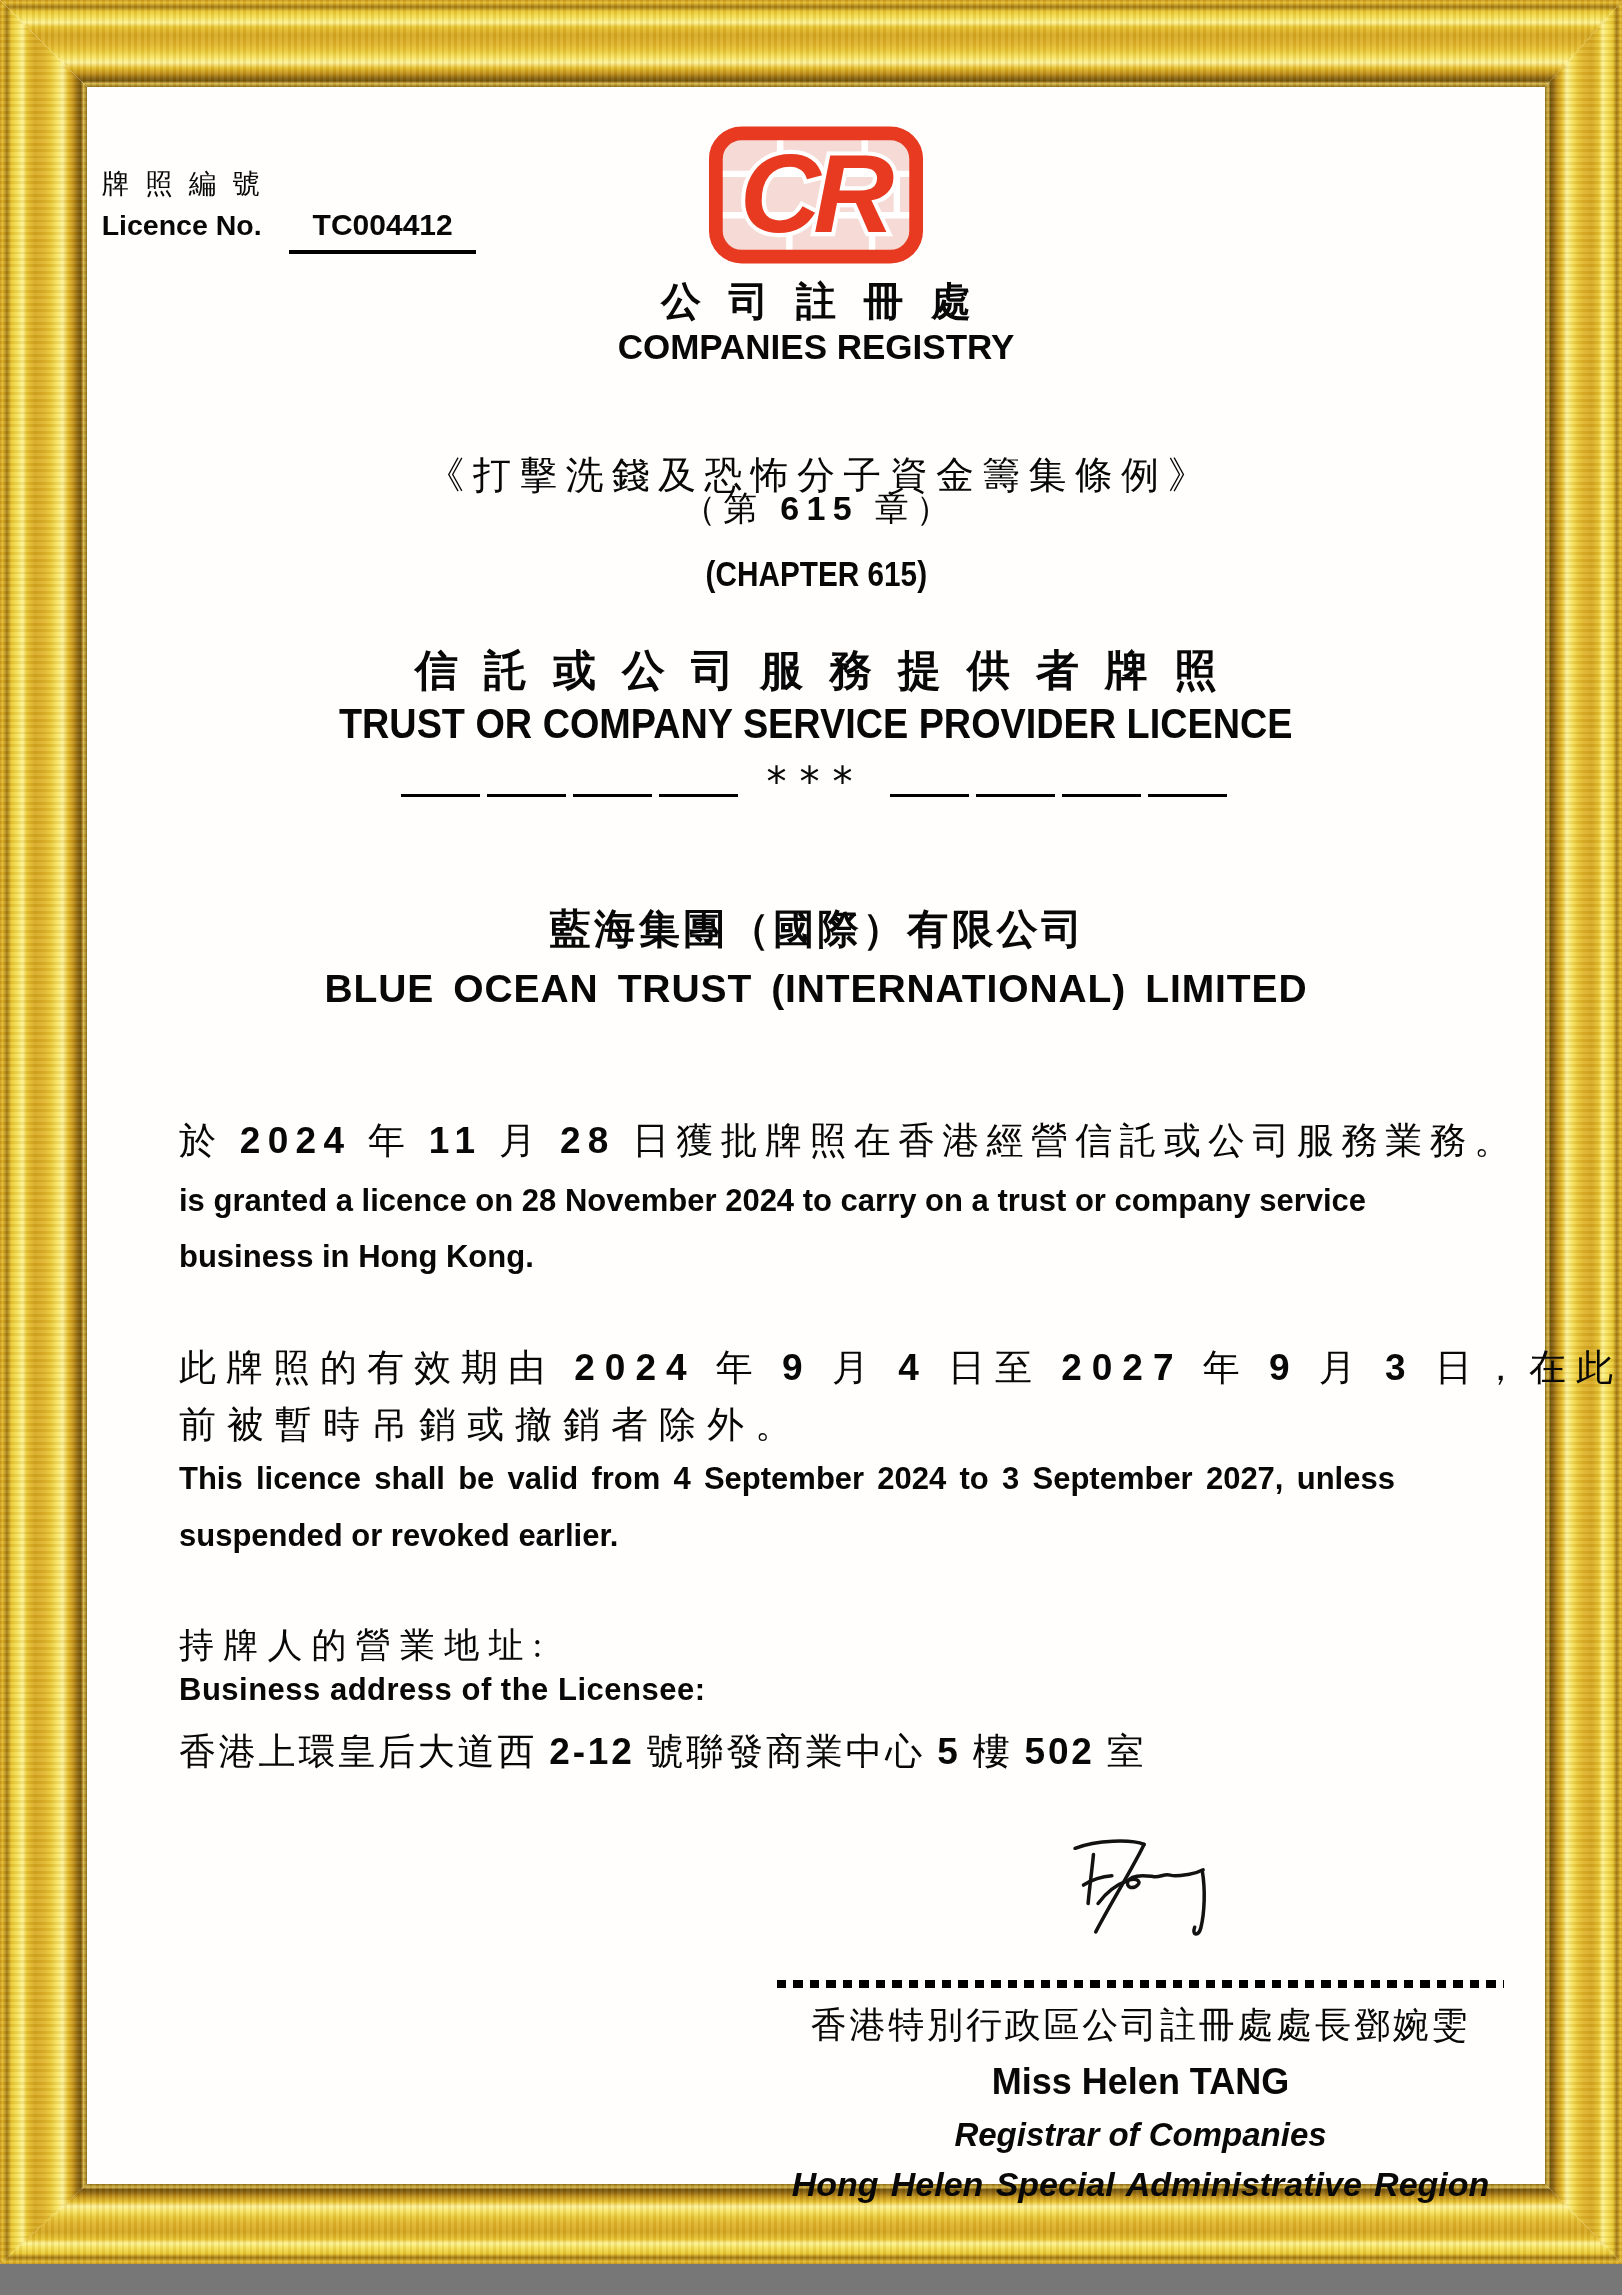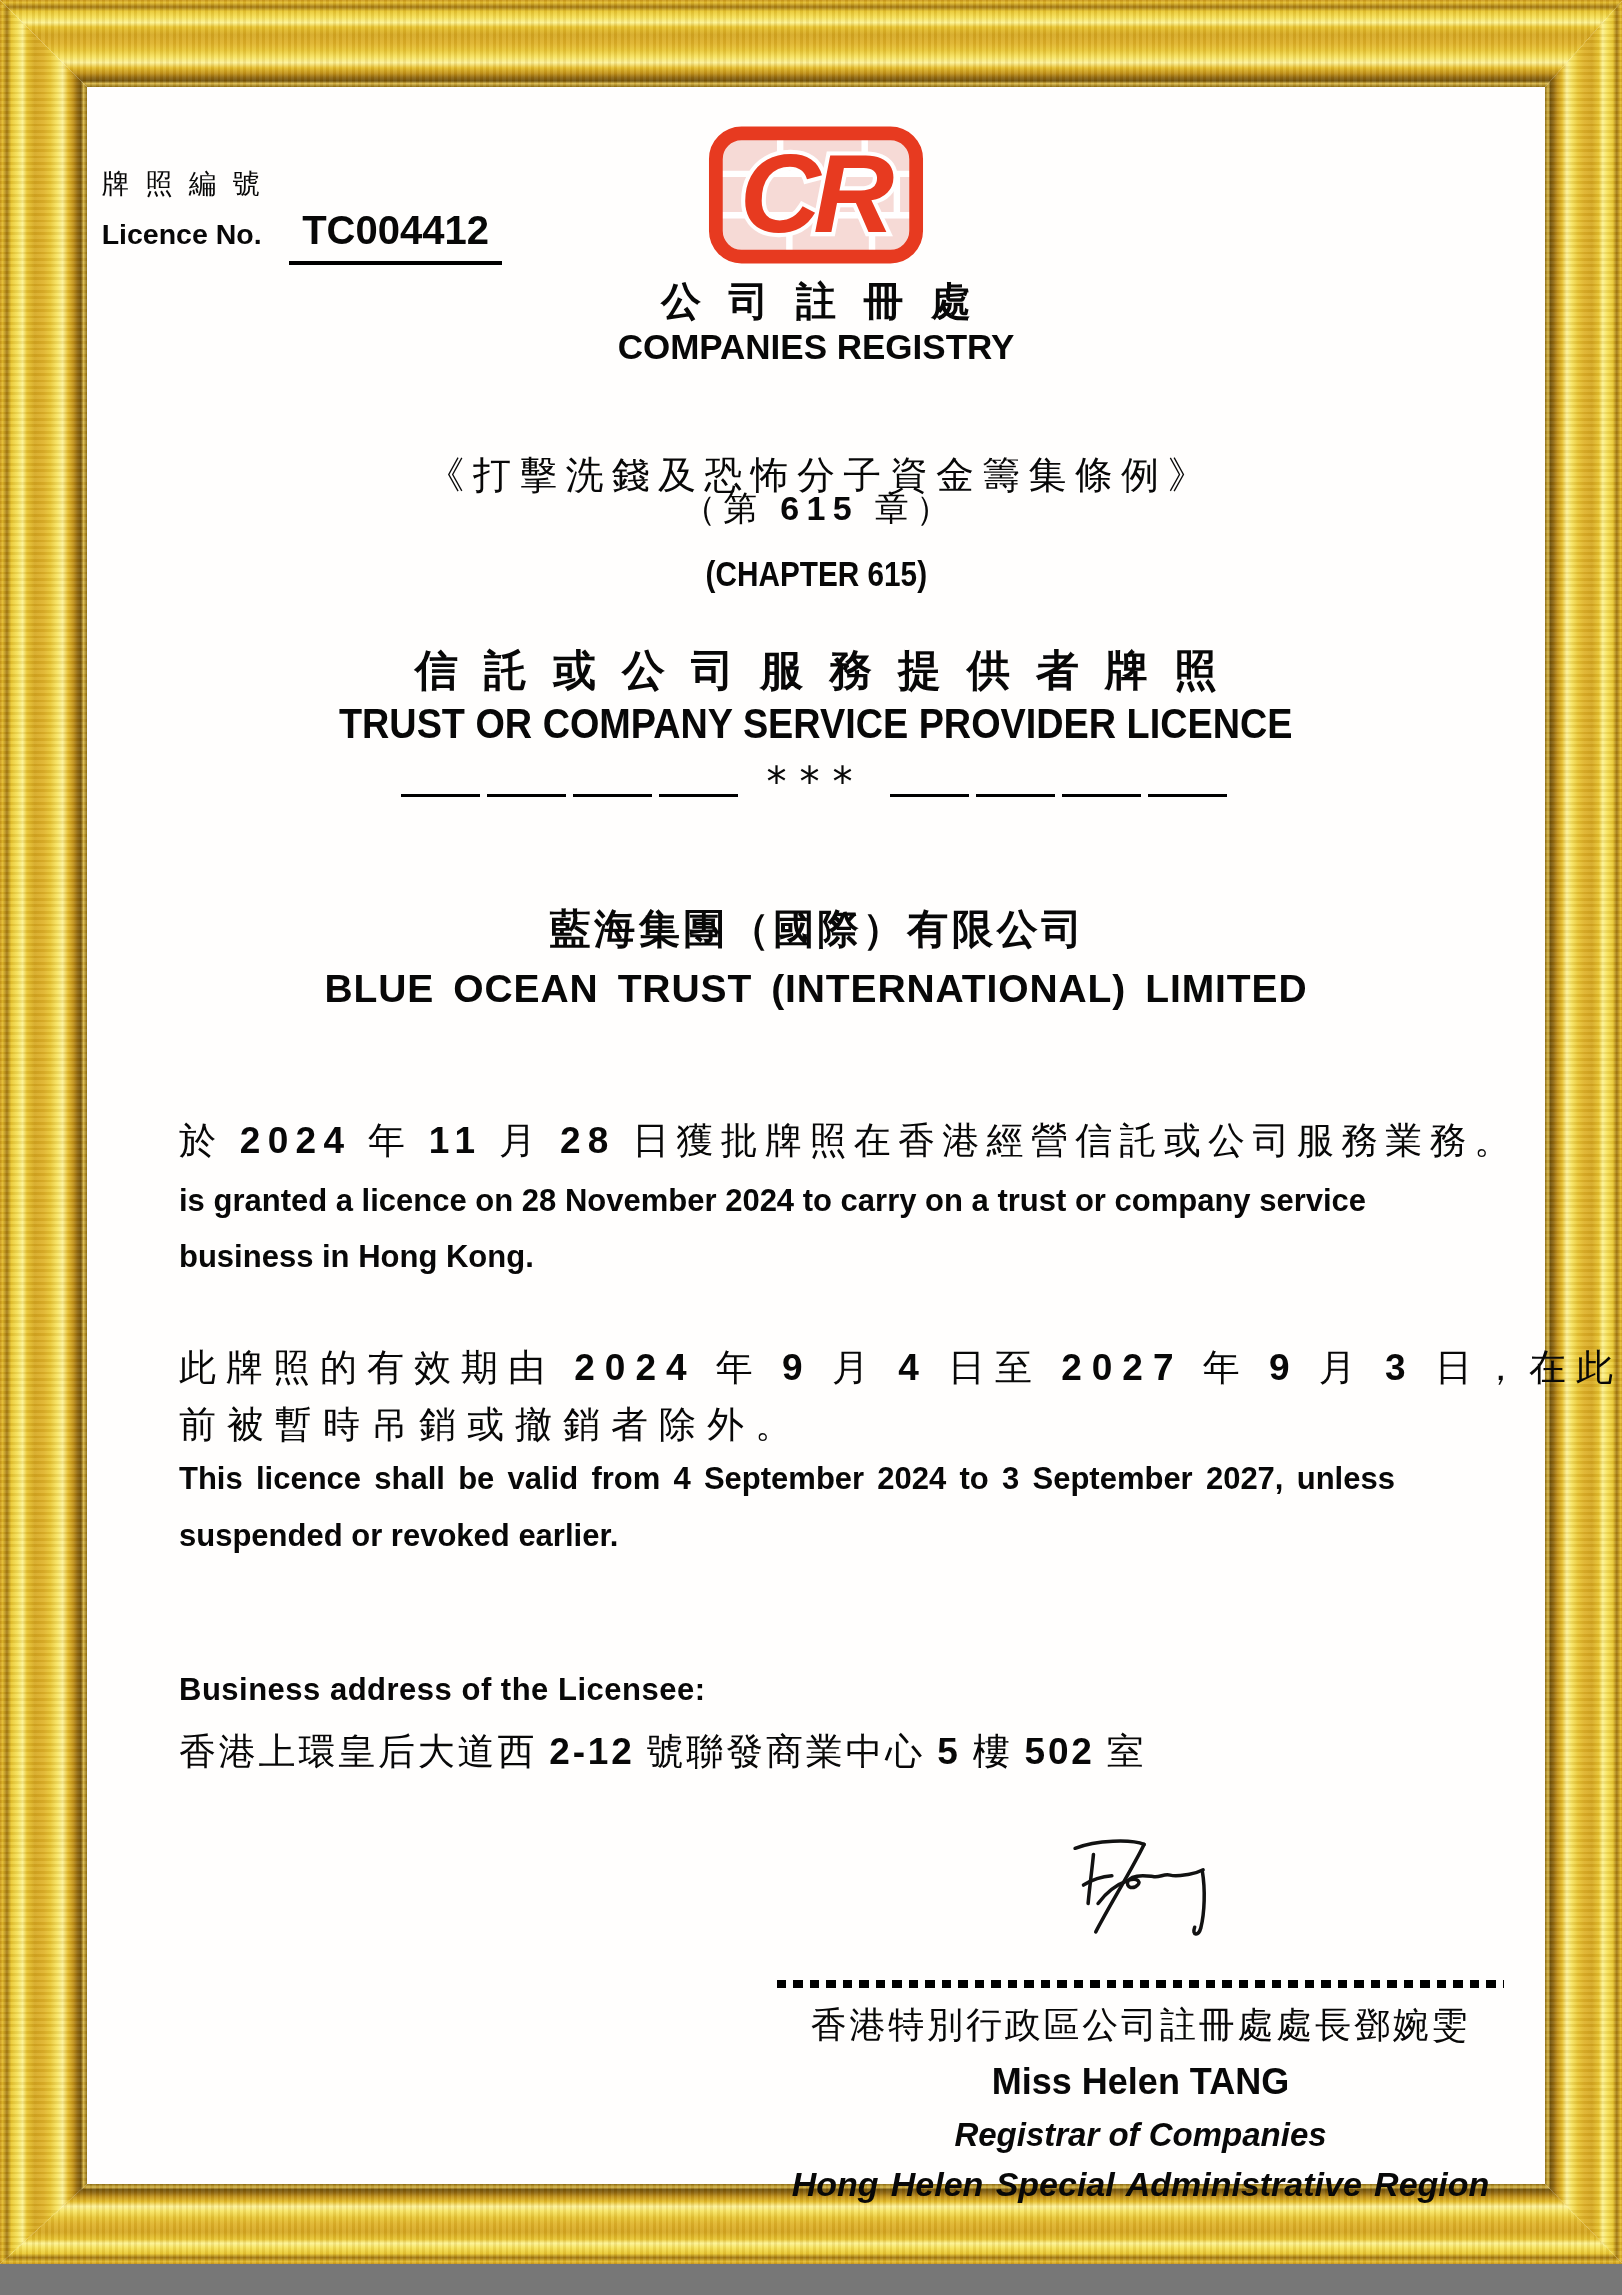--- a/index.html
+++ b/index.html
@@ -38,21 +38,21 @@
   .zh{font-family:"Liberation Serif","DejaVu Serif",serif;}
   .sans{font-family:"Liberation Sans","DejaVu Sans",sans-serif;}
   .cond{display:inline-block;white-space:nowrap;transform-origin:50% 50%;}
   .lat{font-family:"Liberation Sans","DejaVu Sans",sans-serif;font-weight:bold;}
   
   .lic-block{left:14.7px;top:79px;}
   .lic-label-zh{font-size:27.5px;letter-spacing:4.6px;}
   .lic-row{display:flex;align-items:baseline;margin-top:5.5px;}
   .lic-label-en{font-size:28.5px;font-weight:bold;}
   .lic-num{margin-left:27.5px;border-bottom:4.6px solid #000;padding:0 13px 8.3px;min-width:161px;
-           text-align:center;font-size:40px;font-weight:bold;}
+           text-align:center;font-size:30px;font-weight:bold;}
   
   .cr-logo{top:39px;left:50%;transform:translateX(-50%);}
   .registry-zh{top:187px;font-size:40px;font-weight:600;letter-spacing:27.5px;text-indent:27.5px;}
   .registry-en{top:240px;font-size:35px;font-weight:bold;}
   
   .ord-zh{top:315px;font-size:38px;letter-spacing:8.3px;text-indent:8.3px;margin-top:48px;}
   .ord-ch-zh{top:399px;font-size:34px;letter-spacing:7.3px;text-indent:7.3px;}
   .ord-en{top:422px;font-size:39px;font-weight:bold;}
   .ord-en .cond{transform:scaleX(0.71);}
   .ord-ch-en{top:467px;font-size:35px;font-weight:bold;}
@@ -153,20 +153,21 @@
 
     <div class="abs para zh p-zh g-zh">於 <span class="lat">2024</span> 年 <span class="lat">11</span> 月 <span class="lat">28</span> 日獲批牌照在香港經營信託或公司服務業務。</div>
     <div class="abs para sans p-en g-en1">is granted a licence on 28 November 2024 to carry on a trust or company service</div>
     <div class="abs para sans p-en g-en2">business in Hong Kong.</div>
 
     <div class="abs para zh p-zh v-zh1">此牌照的有效期由 <span class="lat">2024</span> 年 <span class="lat">9</span> 月 <span class="lat">4</span> 日至 <span class="lat">2027</span> 年 <span class="lat">9</span> 月 <span class="lat">3</span> 日，在此日期</div>
     <div class="abs para zh p-zh v-zh2">前被暫時吊銷或撤銷者除外。</div>
     <div class="abs para sans p-en v-en1">This licence shall be valid from 4 September 2024 to 3 September 2027, unless</div>
     <div class="abs para sans p-en v-en2">suspended or revoked earlier.</div>
 
+    <div class="abs para zh a-zh">持牌人的營業地址:</div>
     <div class="abs para sans a-en">Business address of the Licensee:</div>
     <div class="abs para zh p-zh a-val">香港上環皇后大道西 <span class="lat">2-12</span> 號聯發商業中心 <span class="lat">5</span> 樓 <span class="lat">502</span> 室</div>
 
     <div class="abs sig-block">
       <svg class="sig-svg" width="230" height="138" viewBox="0 0 300 180">
         <g fill="none" stroke="#121212" stroke-width="4.6" stroke-linecap="round">
           <path d="M64 16 C92 5 138 4 154 11"></path>
           <path d="M154 11 C139 42 108 92 91 125"></path>
           <path d="M88 24 C86 45 83 66 81 88"></path>
           <path d="M75 64 C88 56 99 53 112 52"></path>

